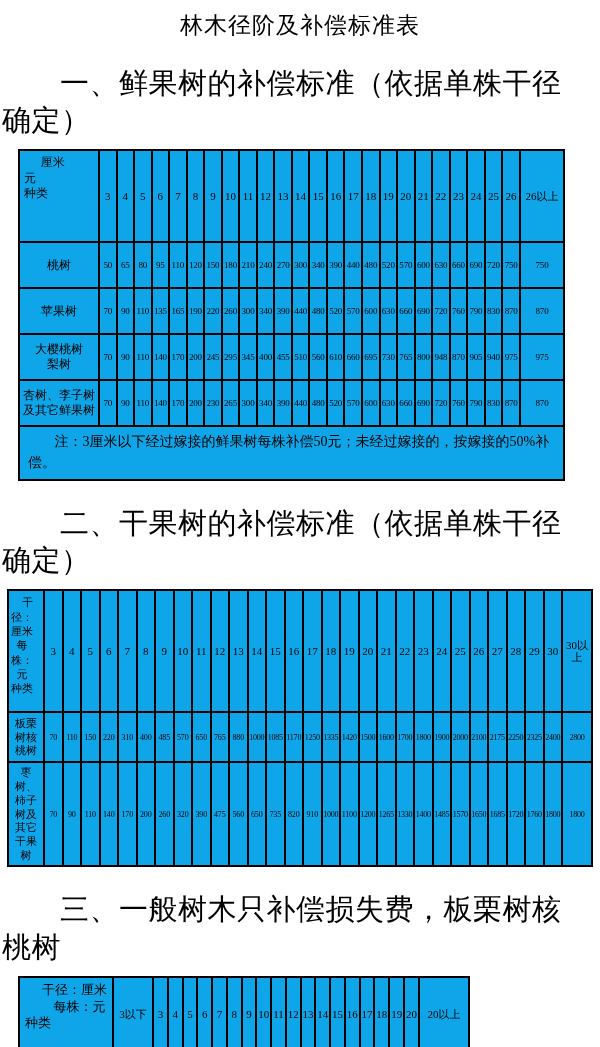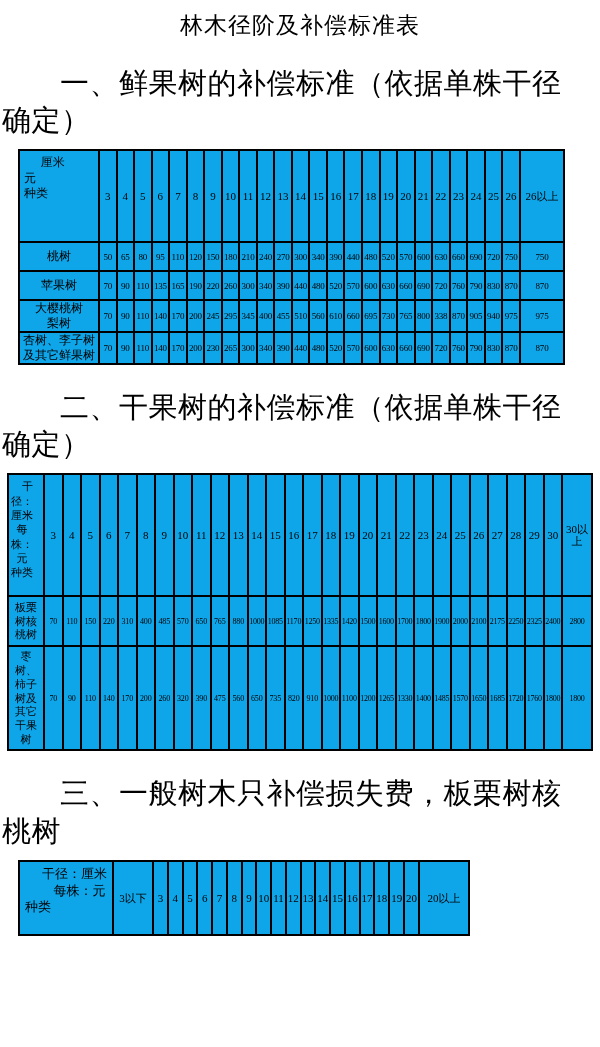--- a/index.html
+++ b/index.html
@@ -31,21 +31,21 @@
   .note-cell {
     text-align:left; font-size:14px; line-height:1.5;
     padding:4px 8px 6px 8px; text-indent:1.9em;
   }
 
   
   .t1 { margin:6px 0 0 18px; width:547px; }
   .t1 col.c-species { width:80px; }
   .t1 col.c-last { width:44px; }
   .t1 thead tr { height:92px; }
-  .t1 tbody tr { height:29px; }
+  .t1 tbody tr { height:46px; }
   .t1 .corner { font-size:12px; padding:4px 4px; }
   .t1 .cl1 { padding-left:1.4em; }
 
   
   .t2 { margin:8px 0 0 7px; width:586px; }
   .t2 col.c-species { width:36px; }
   .t2 col.c-last { width:30px; }
   .t2 thead tr { height:122px; }
   .t2 tbody tr:nth-child(1) { height:50px;margin-left:16px; }
   .t2 tbody tr:nth-child(2) { height:104px; }
@@ -206,21 +206,21 @@
         <td class="val">400</td>
         <td class="val">455</td>
         <td class="val">510</td>
         <td class="val">560</td>
         <td class="val">610</td>
         <td class="val">660</td>
         <td class="val">695</td>
         <td class="val">730</td>
         <td class="val">765</td>
         <td class="val">800</td>
-        <td class="val">338</td>
+        <td class="val">948</td>
         <td class="val">870</td>
         <td class="val">905</td>
         <td class="val">940</td>
         <td class="val">975</td>
         <td class="val">975</td>
       </tr>
       <tr>
         <td class="species">杏树、李子树
 及其它鲜果树</td>
         <td class="val">70</td>
@@ -241,20 +241,23 @@
         <td class="val">600</td>
         <td class="val">630</td>
         <td class="val">660</td>
         <td class="val">690</td>
         <td class="val">720</td>
         <td class="val">760</td>
         <td class="val">790</td>
         <td class="val">830</td>
         <td class="val">870</td>
         <td class="val">870</td>
+      </tr>
+      <tr>
+        <td colspan="26" class="note-cell">注：3厘米以下经过嫁接的鲜果树每株补偿50元；未经过嫁接的，按嫁接的50%补偿。</td>
       </tr>
     </tbody>
   </table>
 
 <p class="section-heading">二、干果树的补偿标准（依据单株干径确定）</p>
 <table class="t2">
     <colgroup>
       <col class="c-species">
       <col class="c-num">
       <col class="c-num">

